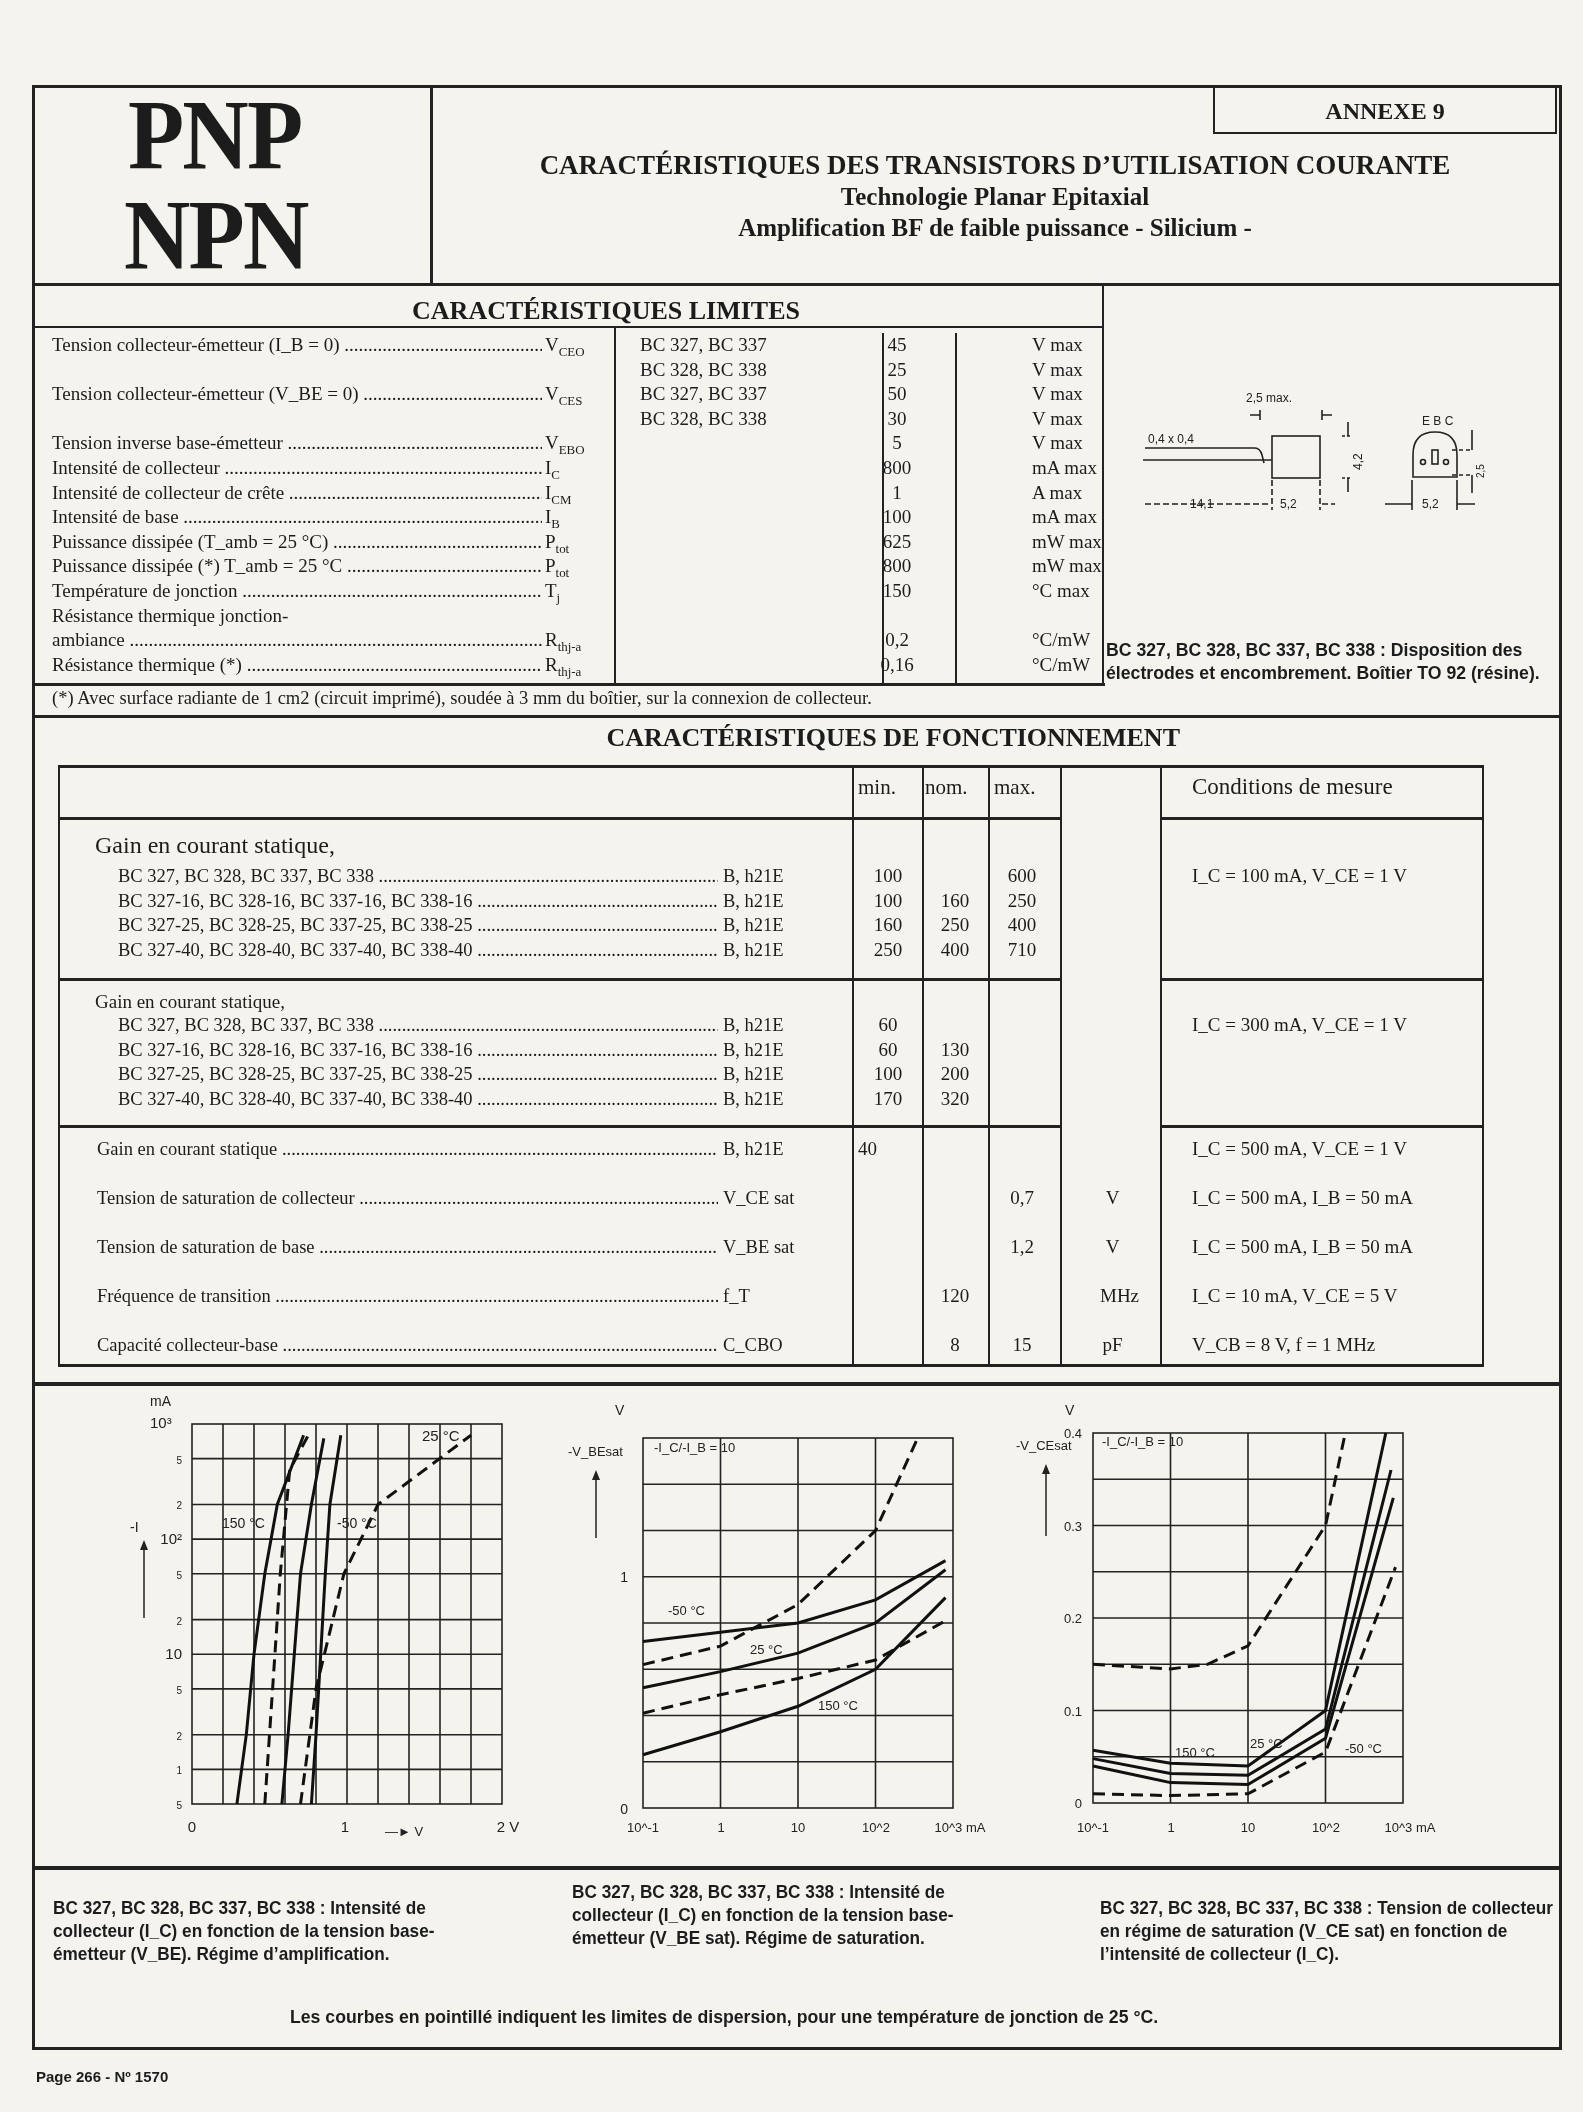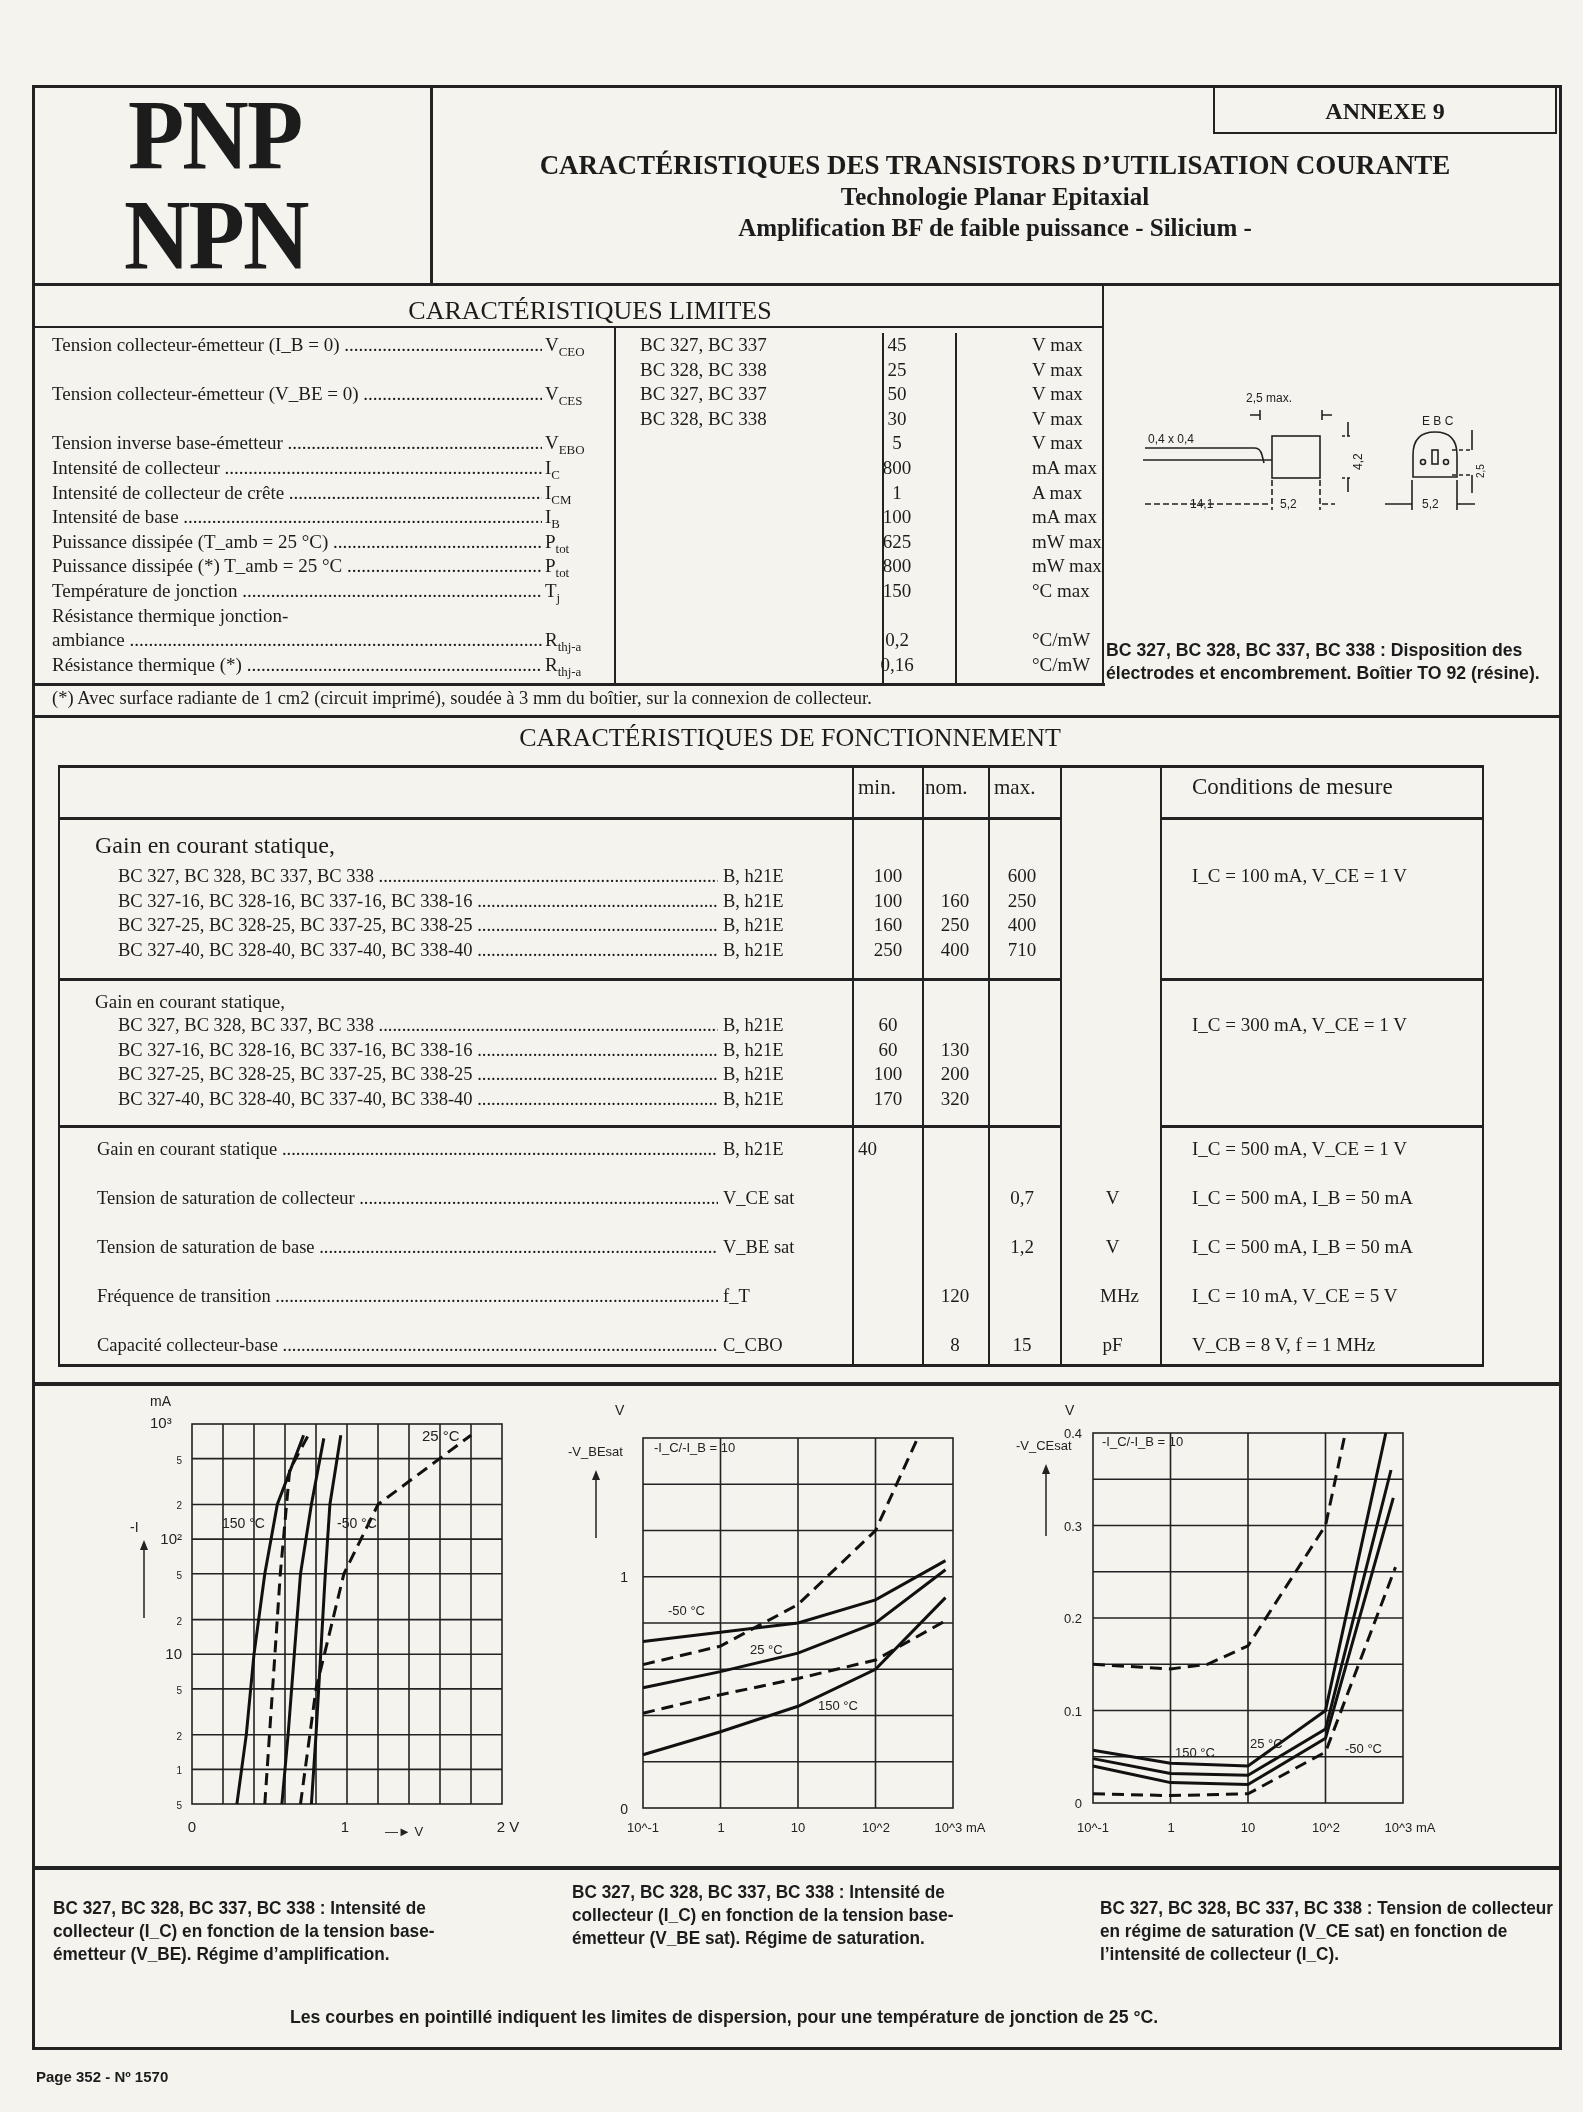--- a/index.html
+++ b/index.html
@@ -9,21 +9,21 @@
     font-family:"Liberation Serif", serif;
   }
   .abs { position:absolute; }
   .outer { position:absolute; left:32px; top:85px; width:1530px; height:1965px; border:3px solid #222; box-sizing:border-box; }
   .hline { position:absolute; background:#222; }
   .vline { position:absolute; background:#222; }
   .big { font-family:"Liberation Serif", serif; font-weight:bold; font-size:100px; line-height:100px; letter-spacing:-2px; transform:scaleX(0.92); transform-origin:left; }
   .title-block { position:absolute; left:440px; top:150px; width:1110px; text-align:center; font-weight:bold; font-size:25px; line-height:31px; }
   .title-block div:first-child { font-size:27px; }
   .annexe { position:absolute; left:1213px; top:88px; width:344px; height:46px; border:2px solid #222; border-top:none; box-sizing:border-box; text-align:center; font-weight:bold; font-size:24px; line-height:46px; }
-  .sec-title { position:absolute; font-weight:normal; font-size:26px; text-align:center; }
+  .sec-title { position:absolute; font-weight:bold; font-size:26px; text-align:right; }
   .lim-row { position:absolute; left:52px; height:25px; font-size:19px; line-height:25px; white-space:nowrap; }
   .lim-lbl { position:absolute; left:0; width:490px; overflow:hidden; }
   .lim-sym { position:absolute; left:493px; }
   .lim-typ { position:absolute; left:588px; }
   .lim-val { position:absolute; left:820px; width:100px; text-align:right; }
   .lim-unit { position:absolute; left:930px; }
   sub { font-size:0.68em; vertical-align:-0.35em; line-height:0; }
   .fn-row { position:absolute; left:95px; height:24px; font-size:18.5px; line-height:24px; white-space:nowrap; }
   .fn-lbl { position:absolute; left:0; width:620px; overflow:hidden; }
   .fn-sym { position:absolute; left:625px; }
@@ -436,13 +436,13 @@
     <text x="165" y="367" font-size="13" font-family="Liberation Sans, sans-serif" fill="#222" text-anchor="start">150 °C</text>
     <text x="240" y="358" font-size="13" font-family="Liberation Sans, sans-serif" fill="#222" text-anchor="start">25 °C</text>
     <text x="335" y="363" font-size="13" font-family="Liberation Sans, sans-serif" fill="#222" text-anchor="start">-50 °C</text>
   </svg>
 
 <div class="caption" style="left:53px;top:1896px;width:470px;">BC 327, BC 328, BC 337, BC 338 : Intensité de collecteur (I_C) en fonction de la tension base-émetteur (V_BE). Régime d’amplification.</div>
 <div class="caption" style="left:572px;top:1880px;width:470px;">BC 327, BC 328, BC 337, BC 338 : Intensité de collecteur (I_C) en fonction de la tension base-émetteur (V_BE sat). Régime de saturation.</div>
 <div class="caption" style="left:1100px;top:1896px;width:500px;">BC 327, BC 328, BC 337, BC 338 : Tension de collecteur en régime de saturation (V_CE sat) en fonction de l’intensité de collecteur (I_C).</div>
 <div class="caption" style="left:290px;top:2005px;width:1140px;font-size:19px;">Les courbes en pointillé indiquent les limites de dispersion, pour une température de jonction de 25 °C.</div>
 
-<div class="abs sans" style="left:36px;top:2068px;font-size:15px;font-weight:bold;">Page 352 - Nº 1570</div>
+<div class="abs sans" style="left:36px;top:2068px;font-size:15px;font-weight:bold;">Page 266 - Nº 1570</div>
 
 </body></html>

